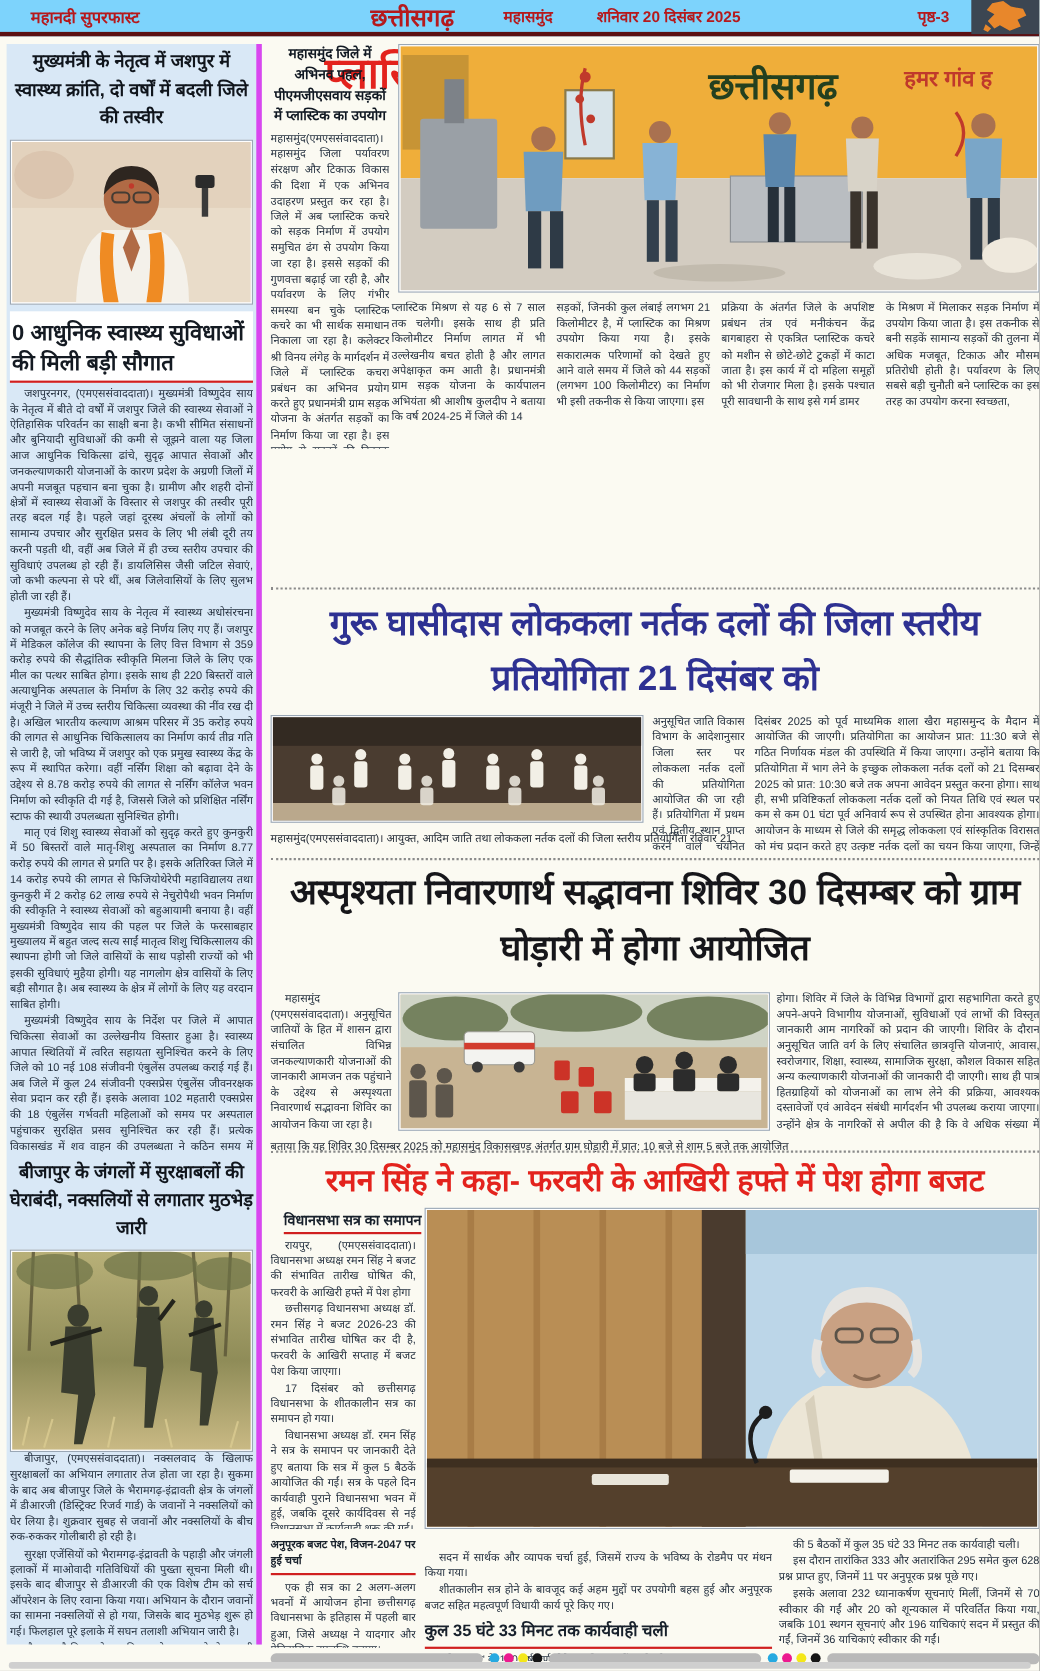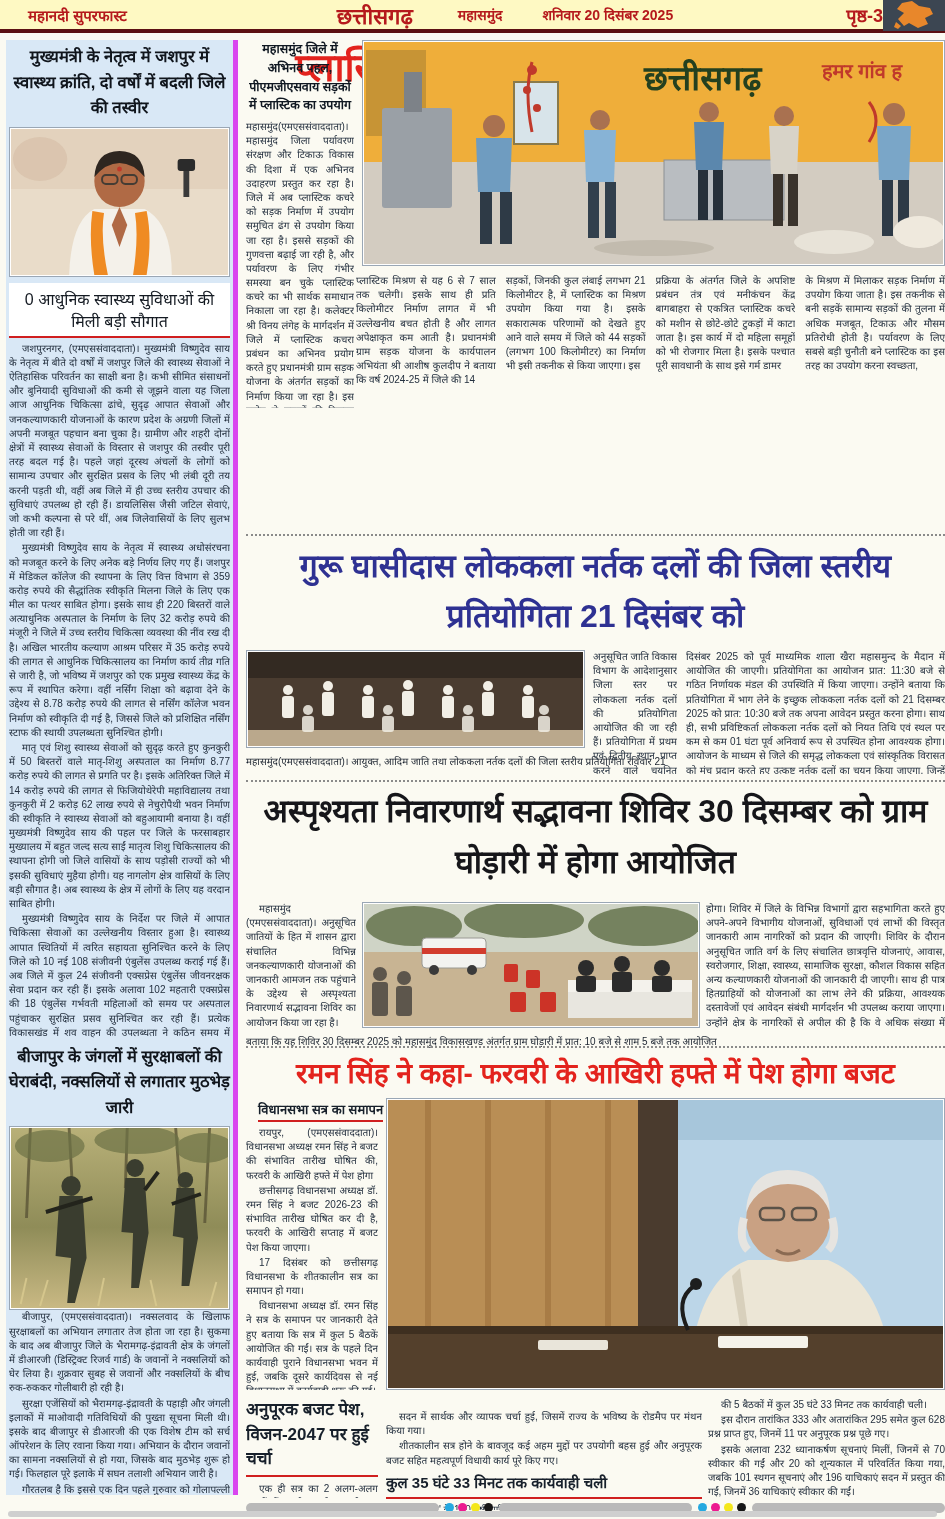--- a/index.html
+++ b/index.html
@@ -1,53 +1,53 @@
 <!DOCTYPE html>
 <html><head>
 <meta charset="utf-8">
 <style>
   html,body{margin:0;padding:0;background:#888;}
   .page{position:relative;width:945px;height:1519px;background:#fbfaf2;margin:0 auto;
         font-family:"Liberation Sans","DejaVu Sans",sans-serif;color:#1d2736;overflow:hidden;}
   
-  .masthead{position:absolute;left:0;top:0;width:945px;height:33px;background:#fef9c3;
+  .masthead{position:absolute;left:0;top:0;width:945px;height:33px;background:#7dd3fc;
             border-bottom:4px solid #5c1012;display:flex;align-items:center;box-sizing:border-box;}
   .masthead .mh{color:#b5191c;font-weight:bold;white-space:nowrap;}
   .mh-brand{font-size:15px;margin-left:28px;}
   .mh-title{font-size:22px;margin-left:210px;}
   .mh-city{font-size:14px;margin-left:45px;}
   .mh-date{font-size:14px;margin-left:40px;}
-  .mh-page{font-size:18px;margin-left:auto;}
+  .mh-page{font-size:14px;margin-left:auto;margin-right:20px;}
   .map-badge{width:62px;height:33px;background:#3c4652;display:flex;align-items:center;justify-content:center;}
   
   .leftcol{position:absolute;left:6px;top:40px;width:232px;height:1455px;background:#d9e8f6;
            border-right:5px solid #d946ef;box-sizing:border-box;padding:0 3px;overflow:hidden;}
   .lc-headline{font-size:16.5px;font-weight:bold;text-align:center;color:#10151c;line-height:1.55;margin:4px 0 6px;}
   .photo-frame{border:1px solid #9aa7b5;background:#fff;padding:1px;}
-  .lc-subhead{font-size:16px;font-weight:normal;text-align:center;color:#141a22;background:#fff;
+  .lc-subhead{font-size:20px;font-weight:bold;text-align:left;color:#141a22;background:#fff;
               border-bottom:2.5px solid #d01f1f;padding:5px 2px 4px;margin:6px 0 4px;}
   .body-text{font-size:10px;line-height:1.42;text-align:justify;color:#24303f;overflow:hidden;}
   .body-text p{margin:0 0 1px;text-indent:13px;}
   .lc-body1{height:698px;}
   .lc-body2{height:250px;}
   
   .main{position:absolute;left:246px;top:40px;width:699px;height:1479px;}
   .abs{position:absolute;box-sizing:border-box;}
   .h1-red{font-size:39px;font-weight:bold;color:#e3231d;text-align:center;line-height:1.42;margin:0;}
   .h2-blue{font-size:32px;font-weight:bold;color:#2e3192;text-align:center;line-height:1.55;margin:0;}
   .h2-black{font-size:32px;font-weight:bold;color:#16161a;text-align:center;line-height:1.6;margin:0;}
   .h1-red-sm{font-size:28px;font-weight:bold;color:#e3231d;text-align:center;line-height:1.4;margin:0;}
   .dotted{border-top:2px dotted #8a8a8a;width:100%;}
   .lede{font-size:12.5px;font-weight:bold;text-align:center;line-height:1.5;color:#101822;margin:0 0 5px;}
   .colflex{display:flex;gap:10px;}
   .colflex .col{flex:1;overflow:hidden;}
   .caption{font-size:10px;color:#1c2430;}
   .kicker{font-size:13px;font-weight:bold;color:#17202b;border-bottom:2px solid #d01f1f;
           display:inline-block;padding-bottom:2px;margin-left:12px;}
-  .sub-red{font-size:17px;font-weight:bold;color:#17202b;border-bottom:2px solid #d01f1f;
+  .sub-red{font-size:10px;font-weight:bold;color:#17202b;border-bottom:2px solid #d01f1f;
            padding-bottom:3px;margin:0 0 5px;line-height:1.45;}
   
   .regrow{display:flex;align-items:center;gap:6px;height:11px;}
   .regbar{background:#b9b9b9;border-radius:6px;height:10px;flex:1;}
   .dots{display:flex;gap:4px;flex:0 0 auto;}
   .dot{width:9px;height:9px;border-radius:50%;}
   .dot.c{background:#26a9e0;}.dot.m{background:#ec1a8f;}.dot.y{background:#f4e71a;}.dot.k{background:#161616;}
   .pagebar{position:absolute;left:8px;bottom:2px;width:929px;height:6px;background:#cfcfcf;border-radius:3px;}
   svg{display:block;}
 </style>

